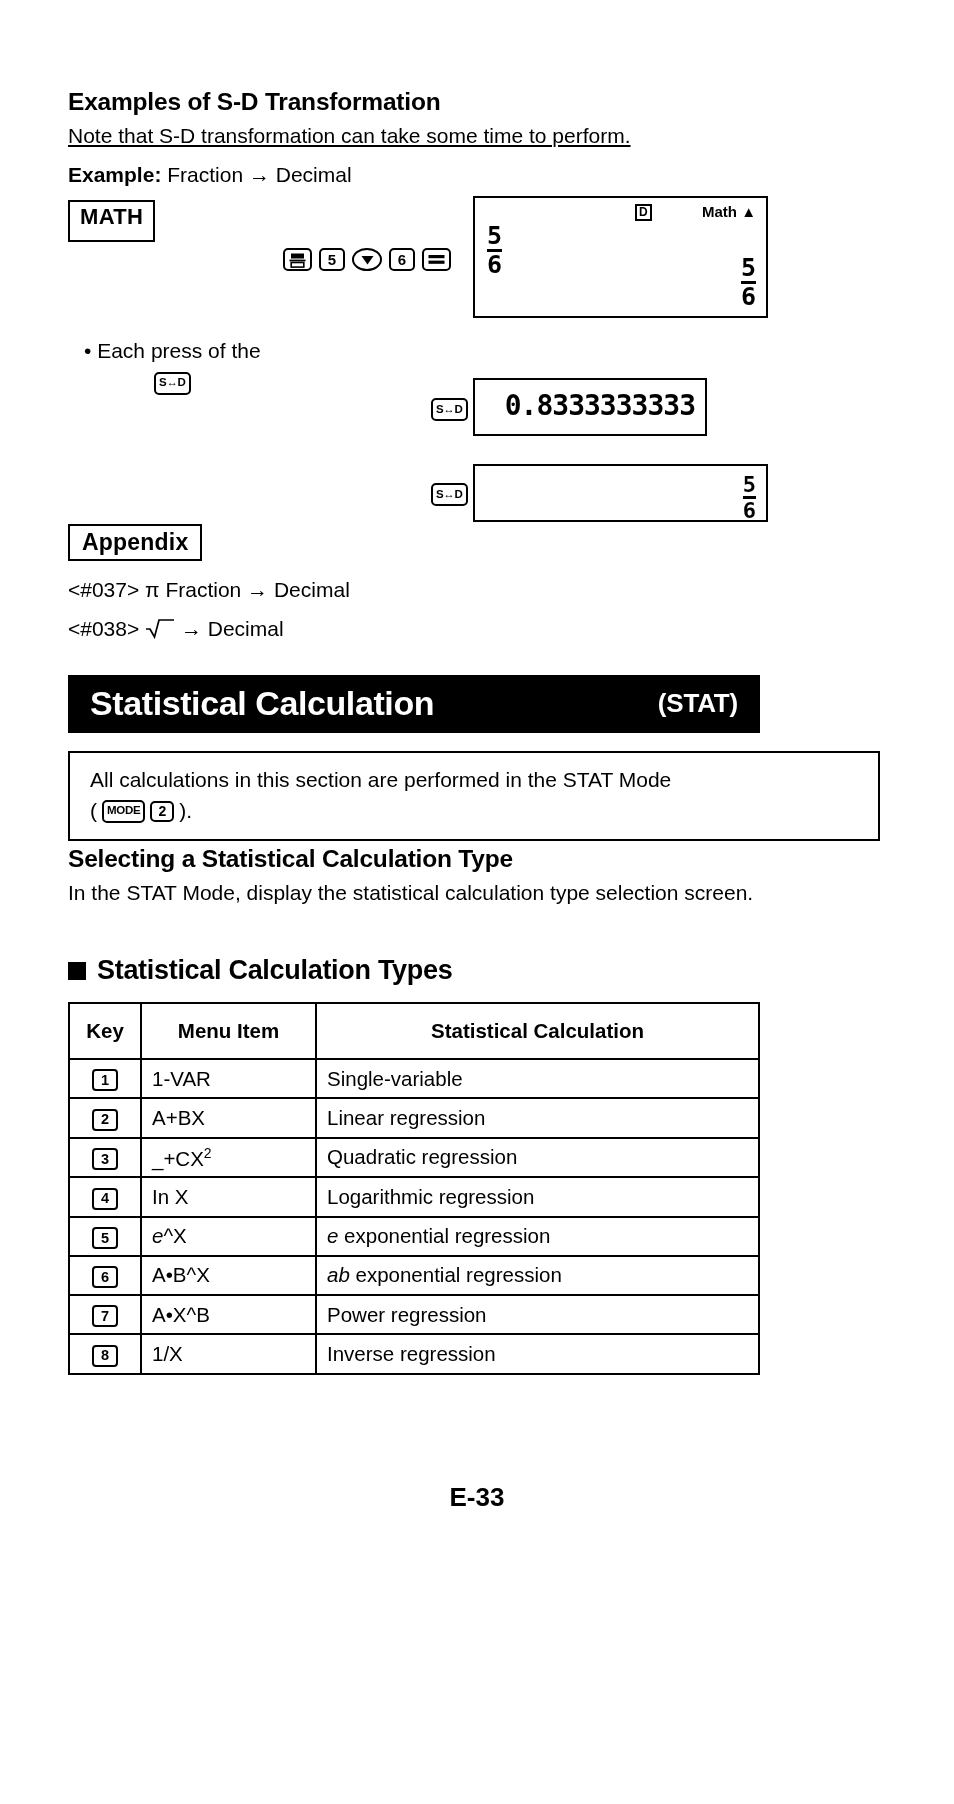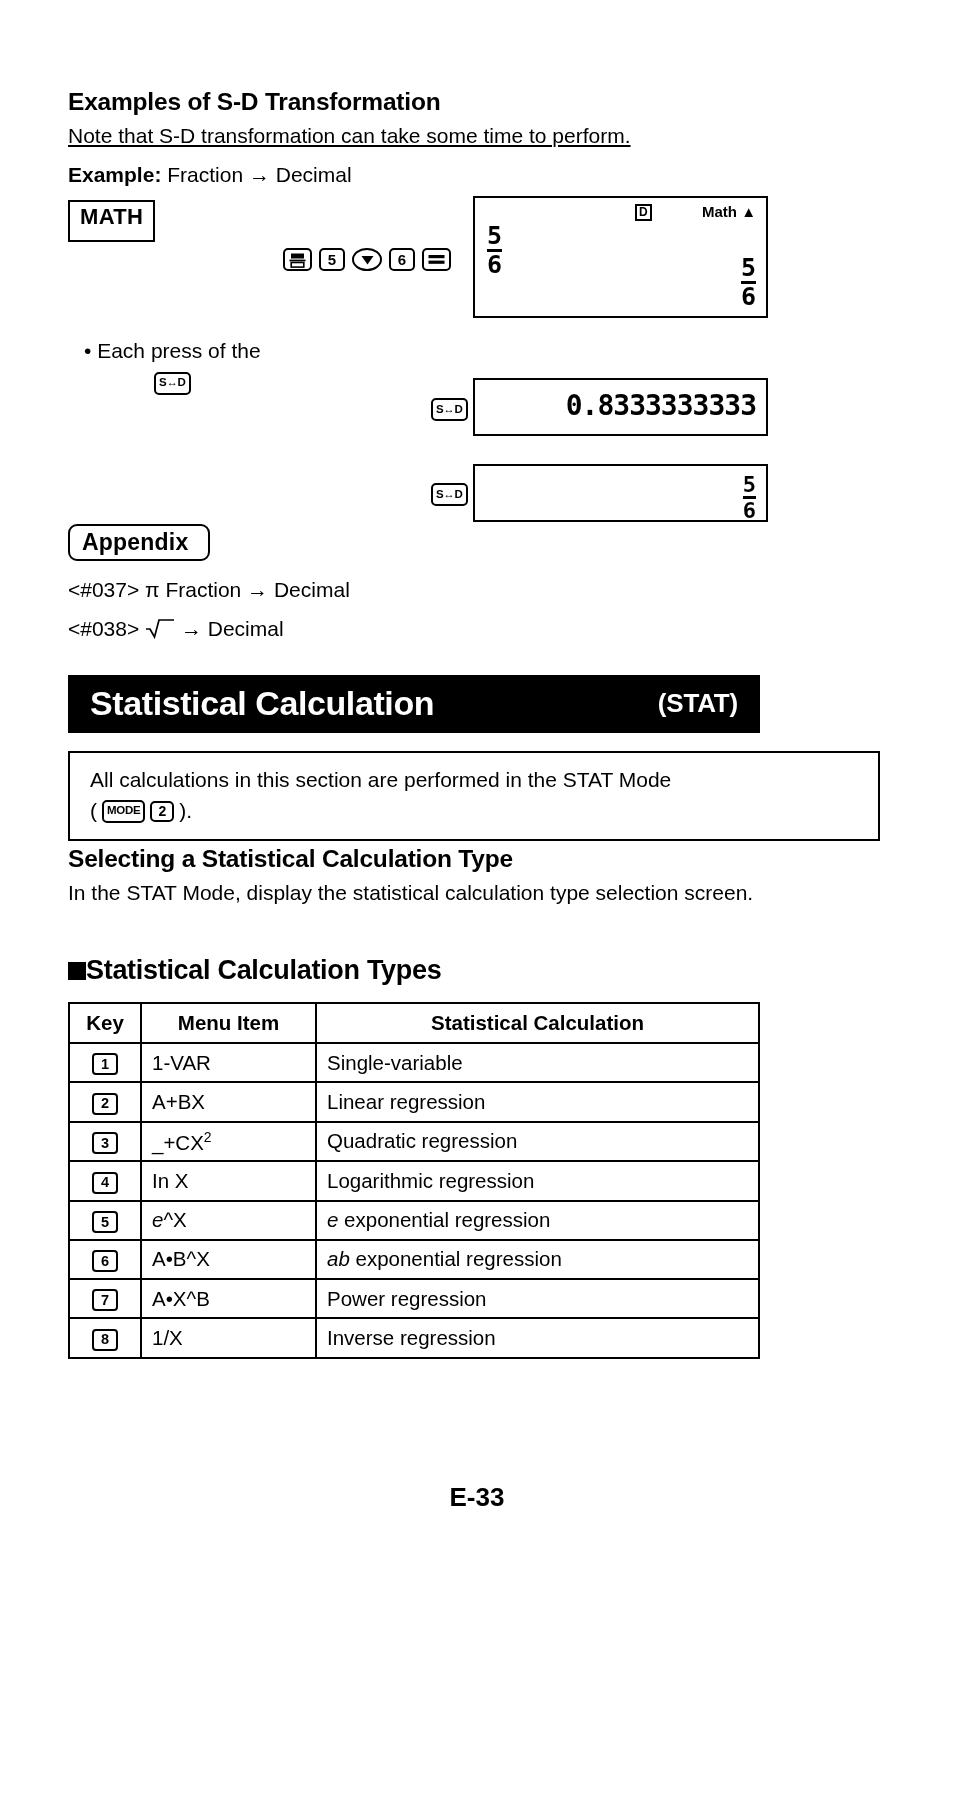--- a/index.html
+++ b/index.html
@@ -41,23 +41,22 @@
     display: inline-block;
     border: 2.5px solid #000;
     padding: 3px 10px 12px 10px;
     font-weight: bold;
     font-size: 22px;
     letter-spacing: 0.3px;
     line-height: 1.05;
   }
   .tag-appendix {
     font-size: 23px;
-    padding: 4px 20px 5px 12px;
+    padding: 4px 12px 5px 12px;
     letter-spacing: 0.2px;
-    border-radius: 9px;
   }
 
   
   .keyrow {
     display: flex;
     align-items: center;
     gap: 7px;
   }
   .key {
     display: inline-flex;
@@ -156,20 +155,21 @@
     border: 2.5px solid #000;
     padding: 12px 16px 13px 20px;
     font-size: 21px;
     line-height: 1.4;
   }
 
   
   .sq-heading {
     display: flex;
     align-items: center;
+    gap: 11px;
     font-size: 27px;
     font-weight: bold;
     letter-spacing: -0.3px;
   }
   .sq-bullet {
     width: 18px; height: 18px;
     background: #000;
     display: inline-block;
     flex: 0 0 auto;
   }
@@ -184,21 +184,21 @@
   table.stat-table td {
     border: 2.2px solid #000;
     padding: 6px 10px;
     height: 37px;
     vertical-align: middle;
   }
   table.stat-table th {
     text-align: center;
     font-weight: bold;
     font-size: 20.5px;
-    height: 40px;
+    height: 56px;
   }
   td.col-key { width: 72px; text-align: center; padding: 4px; }
   td.col-menu { width: 175px; padding-left: 14px; }
   td.col-calc { padding-left: 16px; }
   th.col-key { width: 72px; }
   th.col-menu { width: 175px; }
   .keysq {
     display: inline-flex;
     align-items: center;
     justify-content: center;
@@ -294,21 +294,21 @@
     </span>
   </div>
 
   <p class="body-text" style="position:absolute; left:16px; top:337px; display:flex; align-items:center; gap:7px;flex-direction:column;">
     <span>• Each press of the</span>
     <span class="key small">S↔D</span>
   </p>
 
   <span class="key small" style="position:absolute; left:363px; top:398px;">S↔D</span>
 
-  <div class="lcd" style="position:absolute; left:405px; top:378px; width:295px; height:58px;">
+  <div class="lcd" style="position:absolute; left:405px; top:378px; width:234px; height:58px;">
     <span class="lcd-seg" style="position:absolute; right:10px; top:9px; font-size:28px; letter-spacing:-1px;">0.8333333333</span>
   </div>
 
   <span class="key small" style="position:absolute; left:363px; top:483px;">S↔D</span>
 
   <div class="lcd" style="position:absolute; left:405px; top:464px; width:295px; height:58px;">
     <span class="lcd-frac" style="position:absolute; right:10px; top:8px; font-size:22px;">
       <span class="num">5</span>
       <span class="bar"></span>
       <span class="den">6</span>

